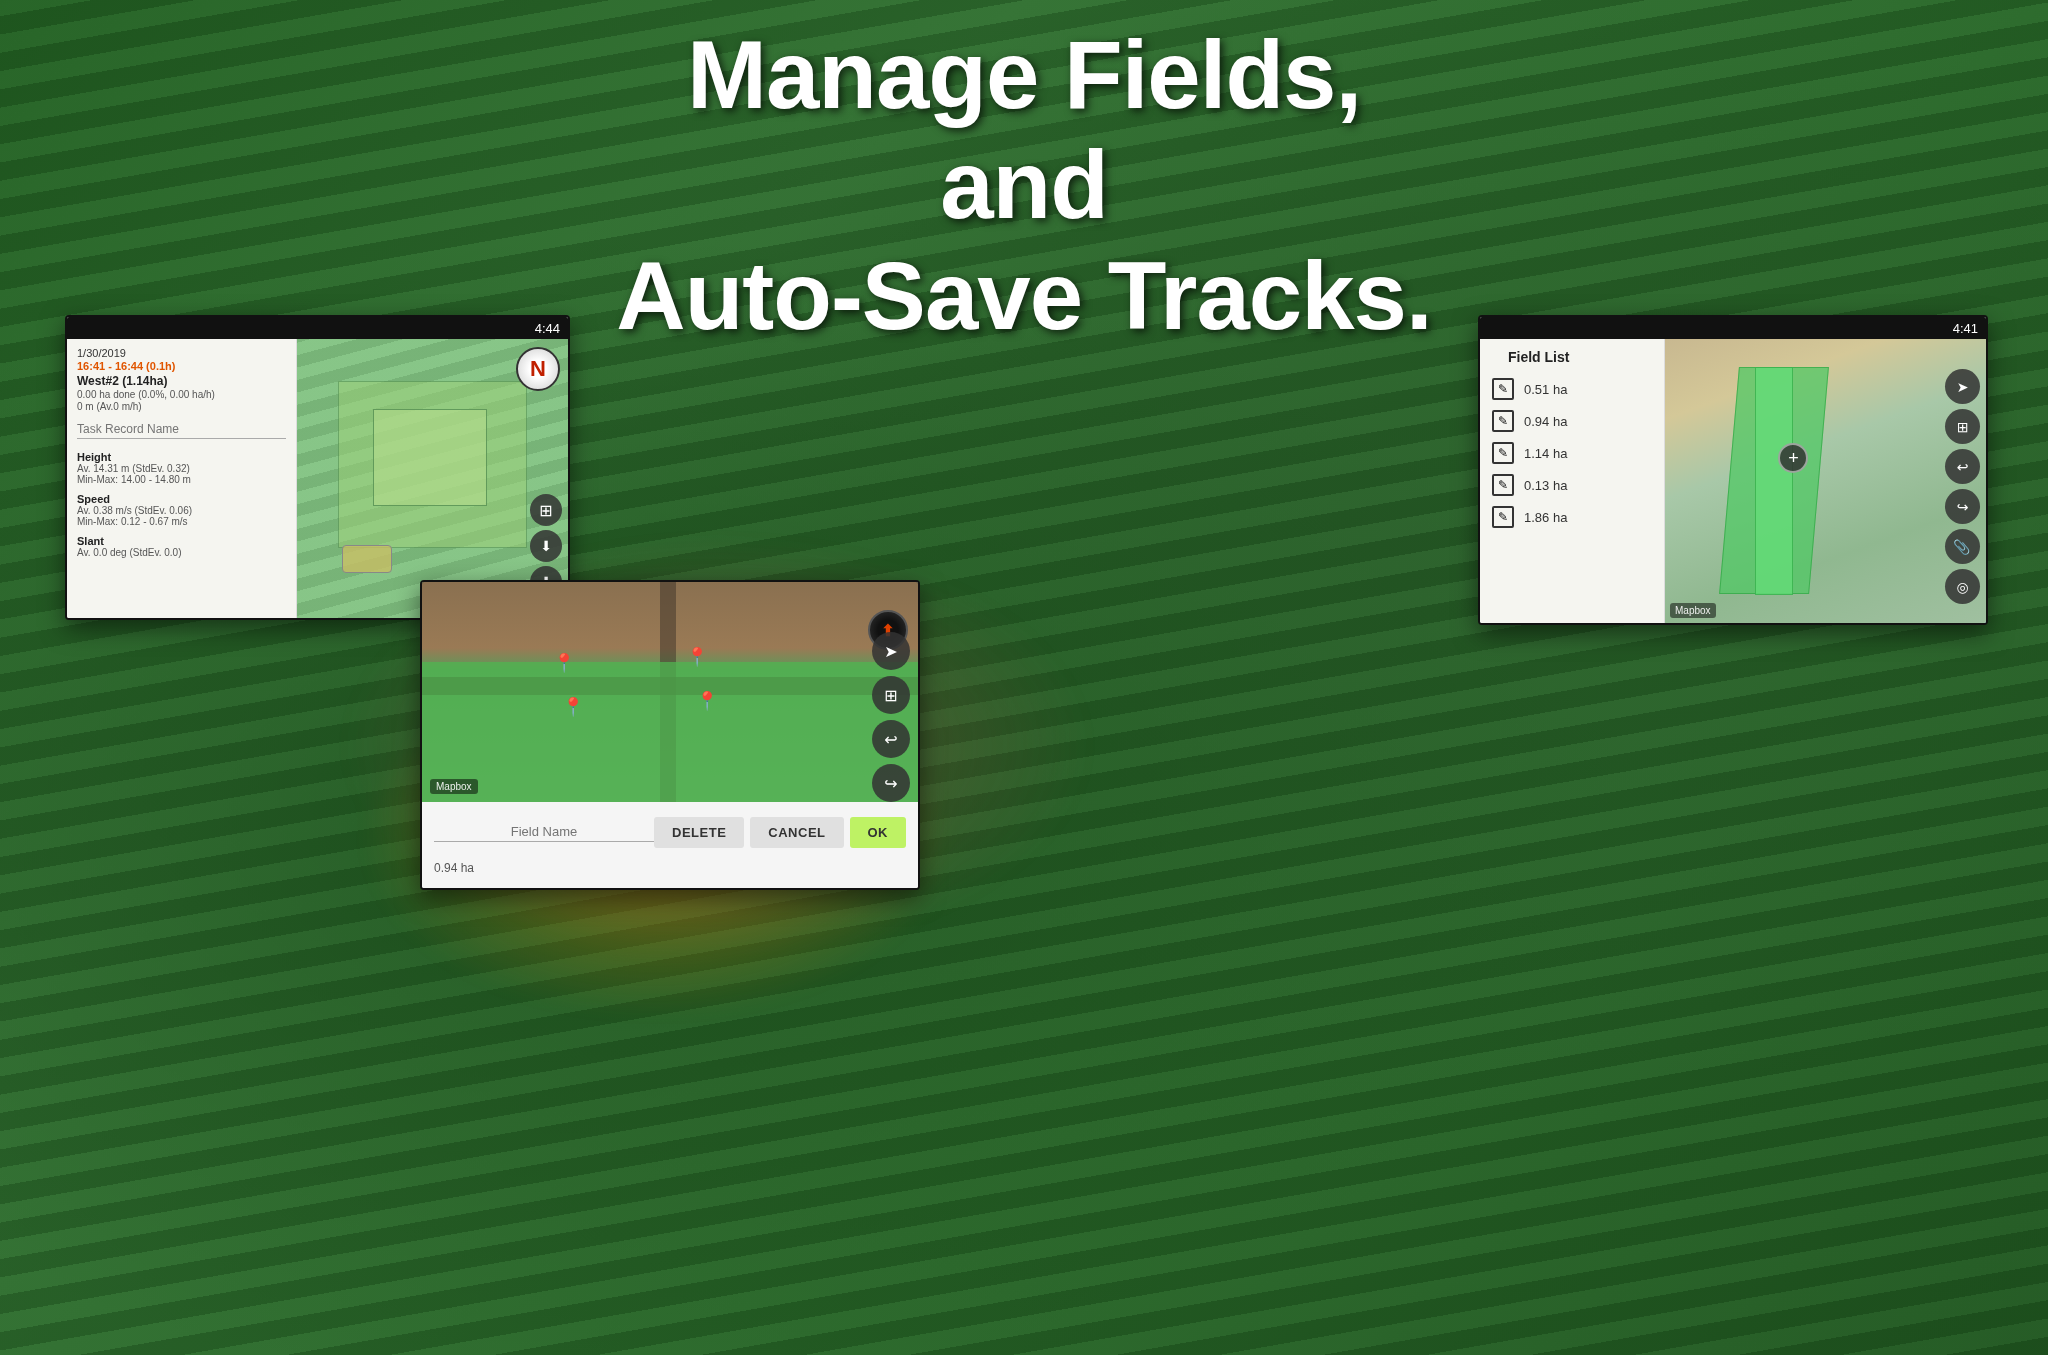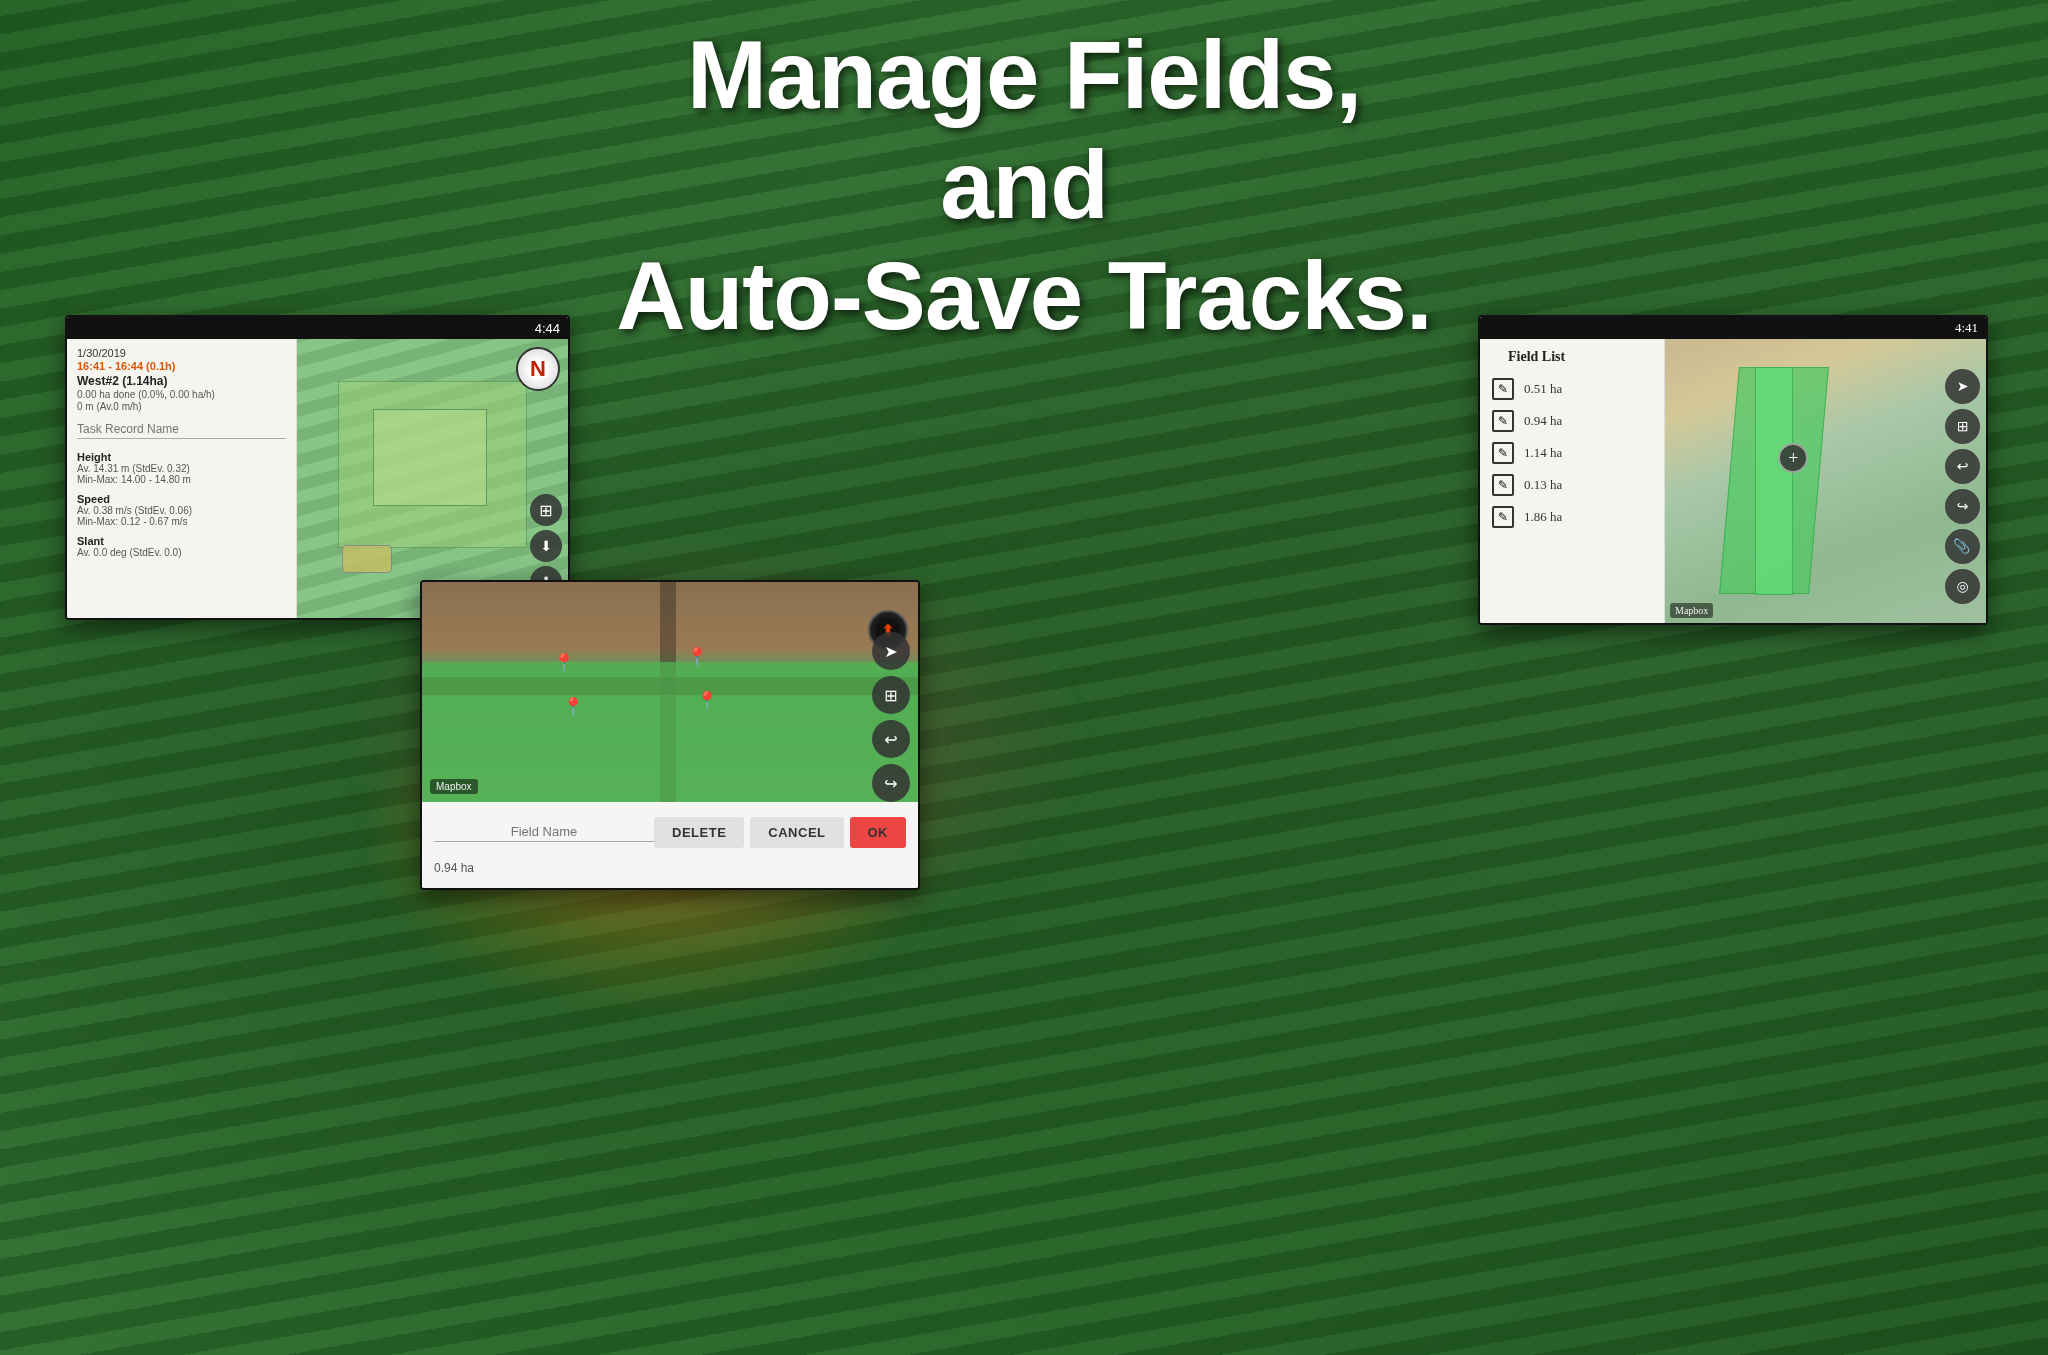--- a/index.html
+++ b/index.html
@@ -393,40 +393,39 @@
       padding: 8px 18px;
       border: none;
       border-radius: 3px;
       font-size: 13px;
       font-weight: bold;
       cursor: pointer;
       letter-spacing: 0.5px;
     }
     .btn-delete { background: #e0e0e0; color: #333; }
     .btn-cancel { background: #e0e0e0; color: #333; }
-    .btn-ok { background: #ef4444; color: #333; }
+    .btn-ok { background: #bef264; color: #333; }
 
     .field-ha-text {
       font-size: 12px;
       color: #555;
     }
 
     
     .panel-right {
       position: absolute;
       right: 60px;
       top: 5px;
       width: 510px;
       height: 310px;
       background: #fff;
       border: 2px solid #111;
       border-radius: 4px;
       overflow: hidden;
       box-shadow: 0 8px 24px rgba(0,0,0,0.5);
-      font-family: Liberation Serif, serif;
     }
 
     .panel-right-content {
       display: flex;
       height: calc(100% - 22px);
     }
 
     .field-list-col {
       width: 185px;
       background: #f5f5f0;

